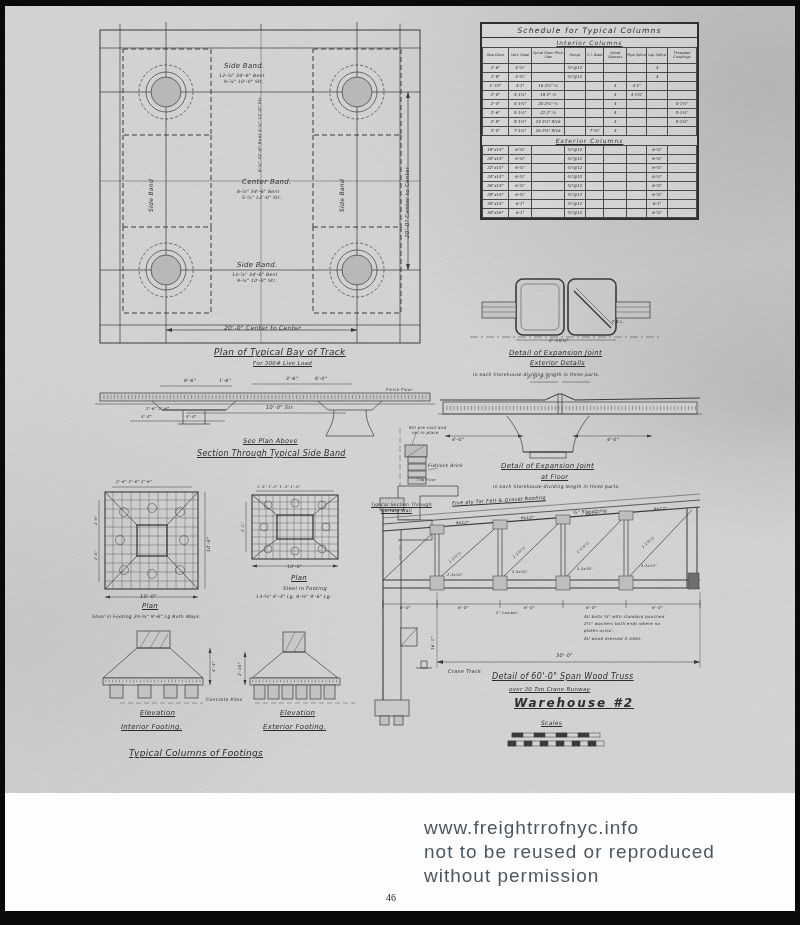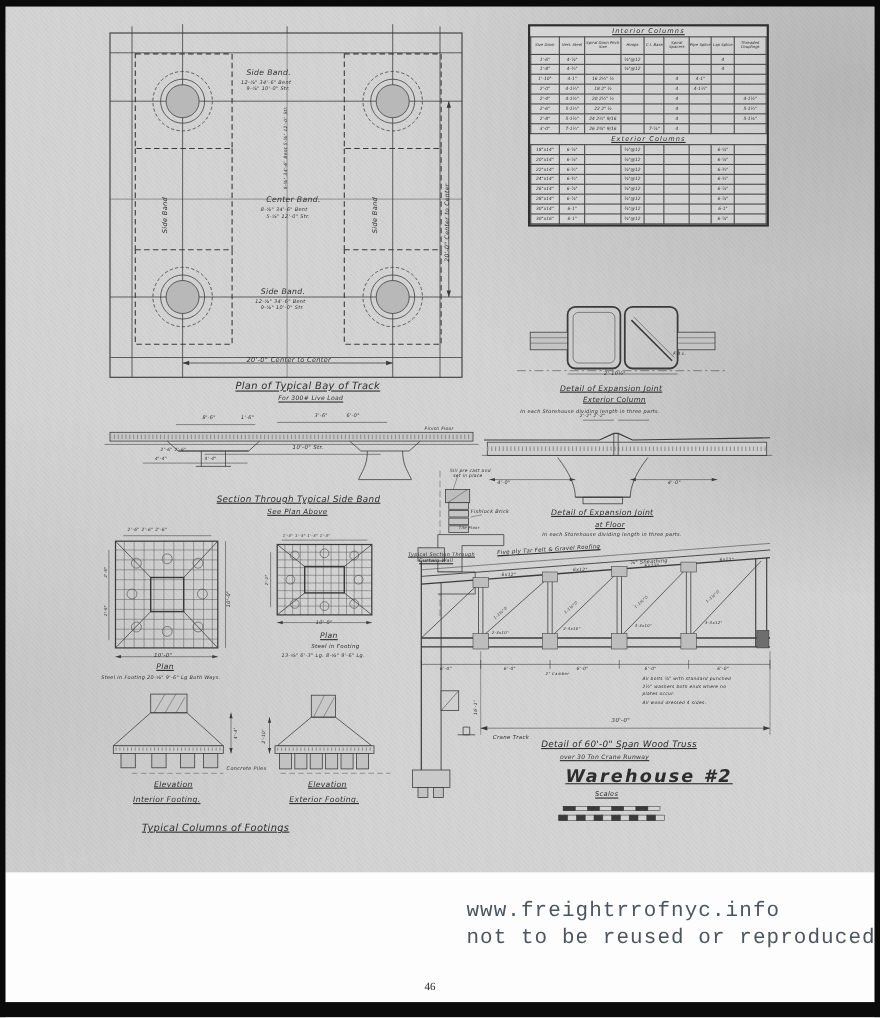--- a/index.html
+++ b/index.html
@@ -21,37 +21,37 @@
       repeating-linear-gradient(47deg, rgba(0,0,0,0.025) 0 1px, transparent 1px 3px),
       repeating-linear-gradient(-43deg, rgba(255,255,255,0.06) 0 1px, transparent 1px 2px);}
   svg{position:absolute;left:0;top:0;}
   
   .lbl{position:absolute;font-family:"DejaVu Sans",sans-serif;font-style:italic;
        color:#2d2d2d;white-space:nowrap;line-height:1.1;letter-spacing:0.3px;z-index:5;}
   .u{text-decoration:underline;}
   .r90{transform:rotate(-90deg);transform-origin:0 0;}
   .f3{font-size:3.5px;} .f4{font-size:4px;} .f45{font-size:4.5px;} .f5{font-size:5px;}
   .f55{font-size:5.5px;} .f6{font-size:6px;} .f65{font-size:6.5px;} .f7{font-size:7px;}
-  .f8{font-size:8px;} .f9{font-size:9px;} .f10{font-size:16px;}
+  .f8{font-size:8px;} .f9{font-size:9px;} .f10{font-size:12px;}
   
   #sched{position:absolute;left:480px;top:22px;width:215px;border:2px solid #2f2f2f;
          background:rgba(224,224,224,0.55);z-index:6;}
   .sched-title{font-style:italic;font-size:7.5px;text-align:center;letter-spacing:1.2px;
          border-bottom:1.5px solid #2f2f2f;padding:2px 0;color:#2d2d2d;}
   .sched-sub{font-style:italic;font-size:6px;text-align:center;text-decoration:underline;
          padding:1px 0;color:#2d2d2d;letter-spacing:1px;}
   #sched table{width:100%;border-collapse:collapse;table-layout:fixed;}
   #sched th,#sched td{border:0.5px solid #4a4a4a;font-style:italic;font-weight:normal;
          font-size:4px;color:#2d2d2d;text-align:center;padding:0;height:8px;
          overflow:hidden;line-height:1.05;}
   #sched th{font-size:3.5px;height:15px;}
   
   #caption{position:absolute;left:292px;top:804px;font-family:"Liberation Serif",serif;
         font-size:12px;color:#141414;letter-spacing:1.4px;word-spacing:5px;z-index:5;}
-  #watermark{position:absolute;left:424px;top:816px;font-family:Liberation Mono, monospace;
+  #watermark{position:absolute;left:424px;top:816px;font-family:Liberation Sans, sans-serif;
         font-size:19px;line-height:24px;color:#4d565e;letter-spacing:1px;z-index:5;}
   #pageno{position:absolute;left:386px;top:892px;font-family:"Liberation Serif",serif;
         font-size:10px;color:#222;z-index:5;}
 </style>
 </head>
 <body>
 
 <div id="page">
   <div id="paper"></div>
 
@@ -368,20 +368,21 @@
           <rect x="540" y="741" width="8" height="5" fill="#3a3a3a"></rect>
             <rect x="556" y="741" width="8" height="5" fill="#3a3a3a"></rect>
           <rect x="572" y="741" width="8" height="5" fill="#3a3a3a"></rect>
             <rect x="588" y="741" width="8" height="5" fill="#3a3a3a"></rect>
         </g>
       </g>
     </g>
   </svg>
 
   <div id="sched">
+    <div class="sched-title">Schedule for Typical Columns</div>
     <div class="sched-sub">Interior Columns</div>
     <table>
       <colgroup>
           <col style="width:24px">
           <col style="width:22px">
           <col style="width:30px">
           <col style="width:20px">
           <col style="width:17px">
           <col style="width:21px">
           <col style="width:19px">
@@ -618,26 +619,26 @@
   <span class="lbl f45" style="left:184px;top:379px">8'-6"</span>
   <span class="lbl f45" style="left:219px;top:379px">1'-6"</span>
   <span class="lbl f45" style="left:286px;top:377px">3'-6"</span>
   <span class="lbl f45" style="left:315px;top:377px">6'-0"</span>
   <span class="lbl f4" style="left:386px;top:388px">Finish Floor</span>
   <span class="lbl f4" style="left:146px;top:407px">2'-6"  2'-6"</span>
   <span class="lbl f5" style="left:266px;top:405px">10'-0" Str.</span>
   <span class="lbl f4" style="left:141px;top:415px">4'-4"</span>
   <span class="lbl f4" style="left:186px;top:415px">4'-4"</span>
   <span class="lbl f8 u" style="left:197px;top:450px">Section Through Typical Side Band</span>
-  <span class="lbl f65 u" style="left:243px;top:462px">See Plan Above</span>
+  <span class="lbl f65 u" style="left:243px;top:438px">See Plan Above</span>
 
   <span class="lbl f45" style="left:549px;top:339px">2'-10½"</span>
   <span class="lbl f4" style="left:612px;top:320px">F.B.L.</span>
   <span class="lbl f7 u" style="left:509px;top:350px">Detail of Expansion Joint</span>
-  <span class="lbl f65 u" style="left:530px;top:360px">Exterior Column</span>
+  <span class="lbl f65 u" style="left:530px;top:360px">Exterior Details</span>
   <span class="lbl f45" style="left:473px;top:373px">In each Storehouse dividing length in three parts.</span>
 
   <span class="lbl f4" style="left:527px;top:376px">2'-2"  2'-2"</span>
   <span class="lbl f45" style="left:452px;top:438px">4'-0"</span>
   <span class="lbl f45" style="left:607px;top:438px">4'-0"</span>
   <span class="lbl f7 u" style="left:501px;top:463px">Detail of Expansion Joint</span>
   <span class="lbl f65 u" style="left:541px;top:474px">at Floor</span>
   <span class="lbl f45" style="left:493px;top:485px">In each Storehouse dividing length in three parts.</span>
 
   <span class="lbl f4" style="left:409px;top:426px">Sill pre cast and</span>
@@ -699,20 +700,21 @@
   <span class="lbl f4 r90" style="left:431px;top:650px">16'-1"</span>
   <span class="lbl f5" style="left:448px;top:669px">Crane Track</span>
   <span class="lbl f8 u" style="left:492px;top:673px">Detail of 60'-0" Span Wood Truss</span>
   <span class="lbl f55 u" style="left:509px;top:686px">over 30 Ton Crane Runway</span>
   <span class="lbl f10 u" style="left:514px;top:697px;letter-spacing:2px;font-weight:bold">Warehouse #2</span>
   <span class="lbl f6 u" style="left:541px;top:720px">Scales</span>
 
   <div id="watermark">
     <div>www.freightrrofnyc.info</div>
     <div>not to be reused or reproduced</div>
+    <div>without permission</div>
   </div>
   <div id="pageno">46</div>
 
   <div class="frame" id="frame-top"></div>
   <div class="frame" id="frame-left"></div>
   <div class="frame" id="frame-right"></div>
   <div class="frame" id="frame-bottom"></div>
 </div>
 
 </body></html>

